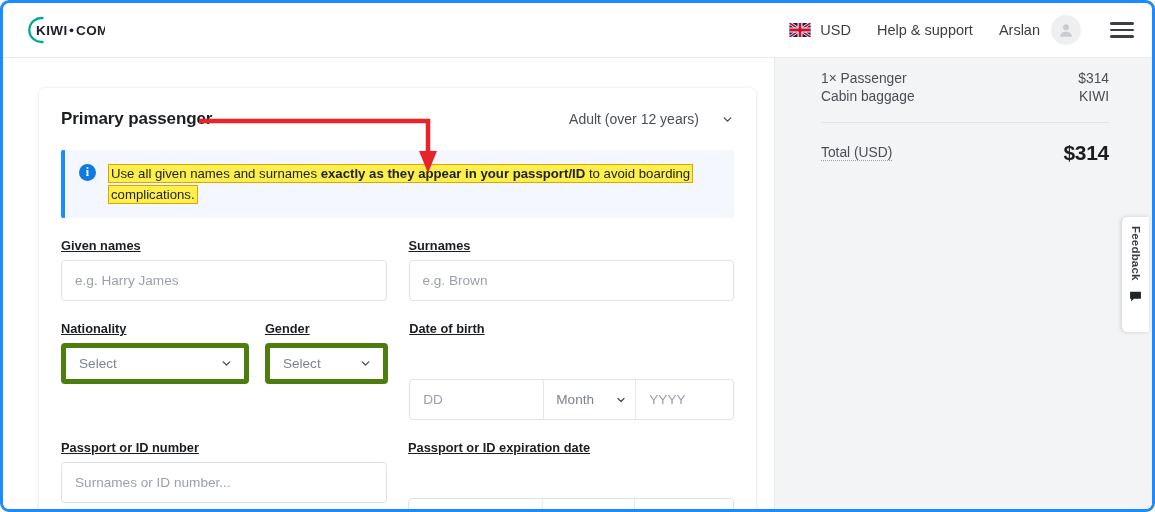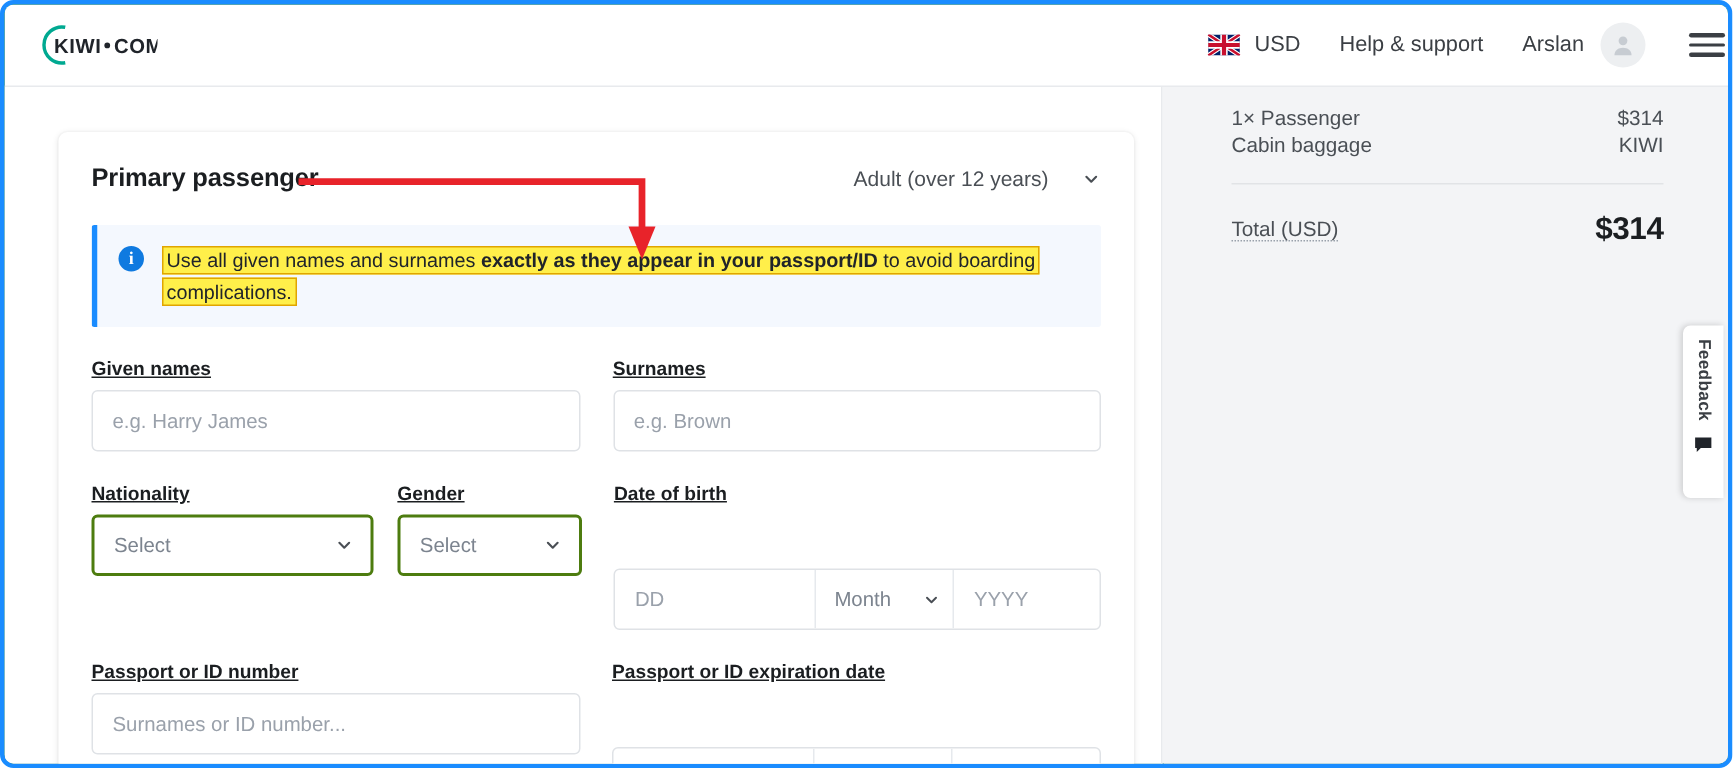--- a/index.html
+++ b/index.html
@@ -8,21 +8,21 @@
     margin: 0; padding: 0;
     width: 1155px; height: 512px;
     overflow: hidden;
     background: #ffffff;
     font-family: "Liberation Sans", sans-serif;
   }
 
   #screen {
     position: relative;
     width: 1155px; height: 512px;
-    background: #15803d;
+    background: #c2410c;
     border: 3px solid #1a8cff;
     border-radius: 9px;
     overflow: hidden;
   }
 
   
   .header {
     position: absolute; left: 0; top: 0;
     width: 1149px; height: 55px;
     background: #ffffff;
@@ -34,20 +34,21 @@
     display: flex; align-items: center;
     margin-left: 14px;
     height: 34px;
   }
   .logo-svg { display: block; }
 
   .header-right {
     margin-left: auto;
     display: flex; align-items: center;
     gap: 0px;
+    padding-right: 16px;
   }
   .hdr-item {
     display: flex; align-items: center;
     font-size: 14.5px;
     color: #3b3f44;
     padding: 0 13px;
     height: 34px;
     white-space: nowrap;
   }
   .flag-svg { margin-right: 9px; display:block; }
@@ -163,21 +164,21 @@
     border-radius: 4px;
     background: #ffffff;
     display: flex; align-items: center;
     padding: 0 13px;
     font-size: 13.6px;
     color: #9aa1ab;
     cursor: text;
   }
   .fselect {
     height: 41px;
-    border: 2px solid #4d7c0f;
+    border: 5px solid #4d7c0f;
     border-radius: 4px;
     background: #ffffff;
     display: flex; align-items: center;
     padding: 0 11px 0 13px;
     font-size: 13.6px;
     color: #7c848f;
     cursor: pointer;
   }
   .fselect .chev { margin-left: auto; }
 

